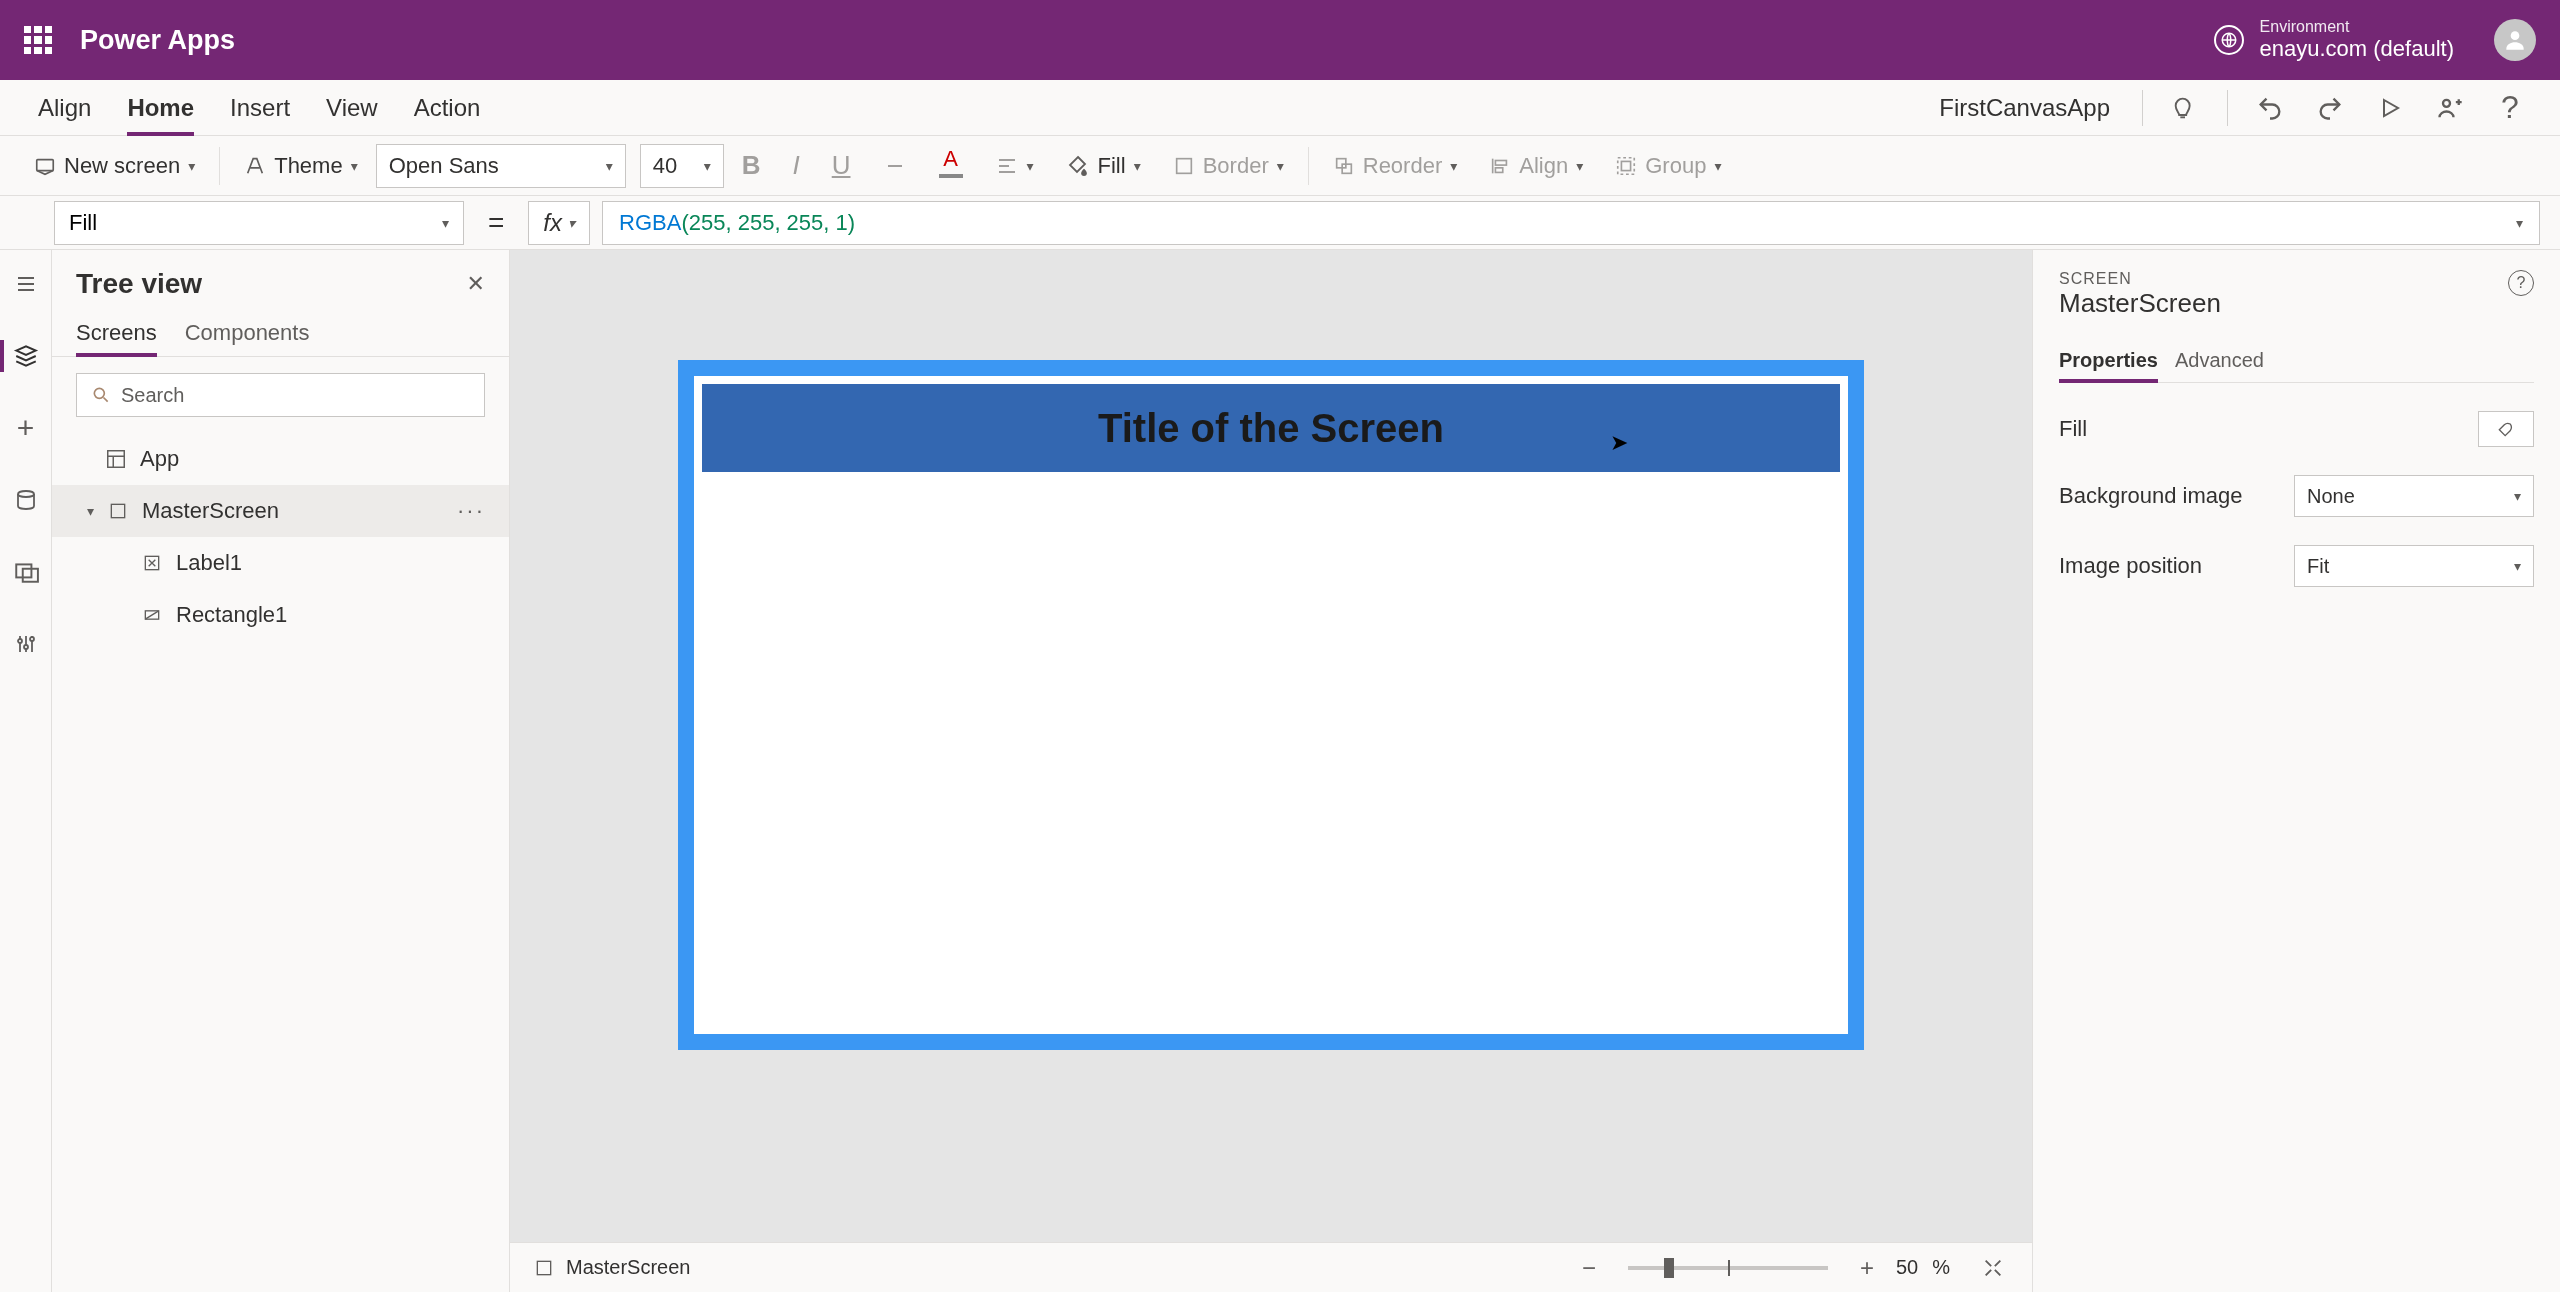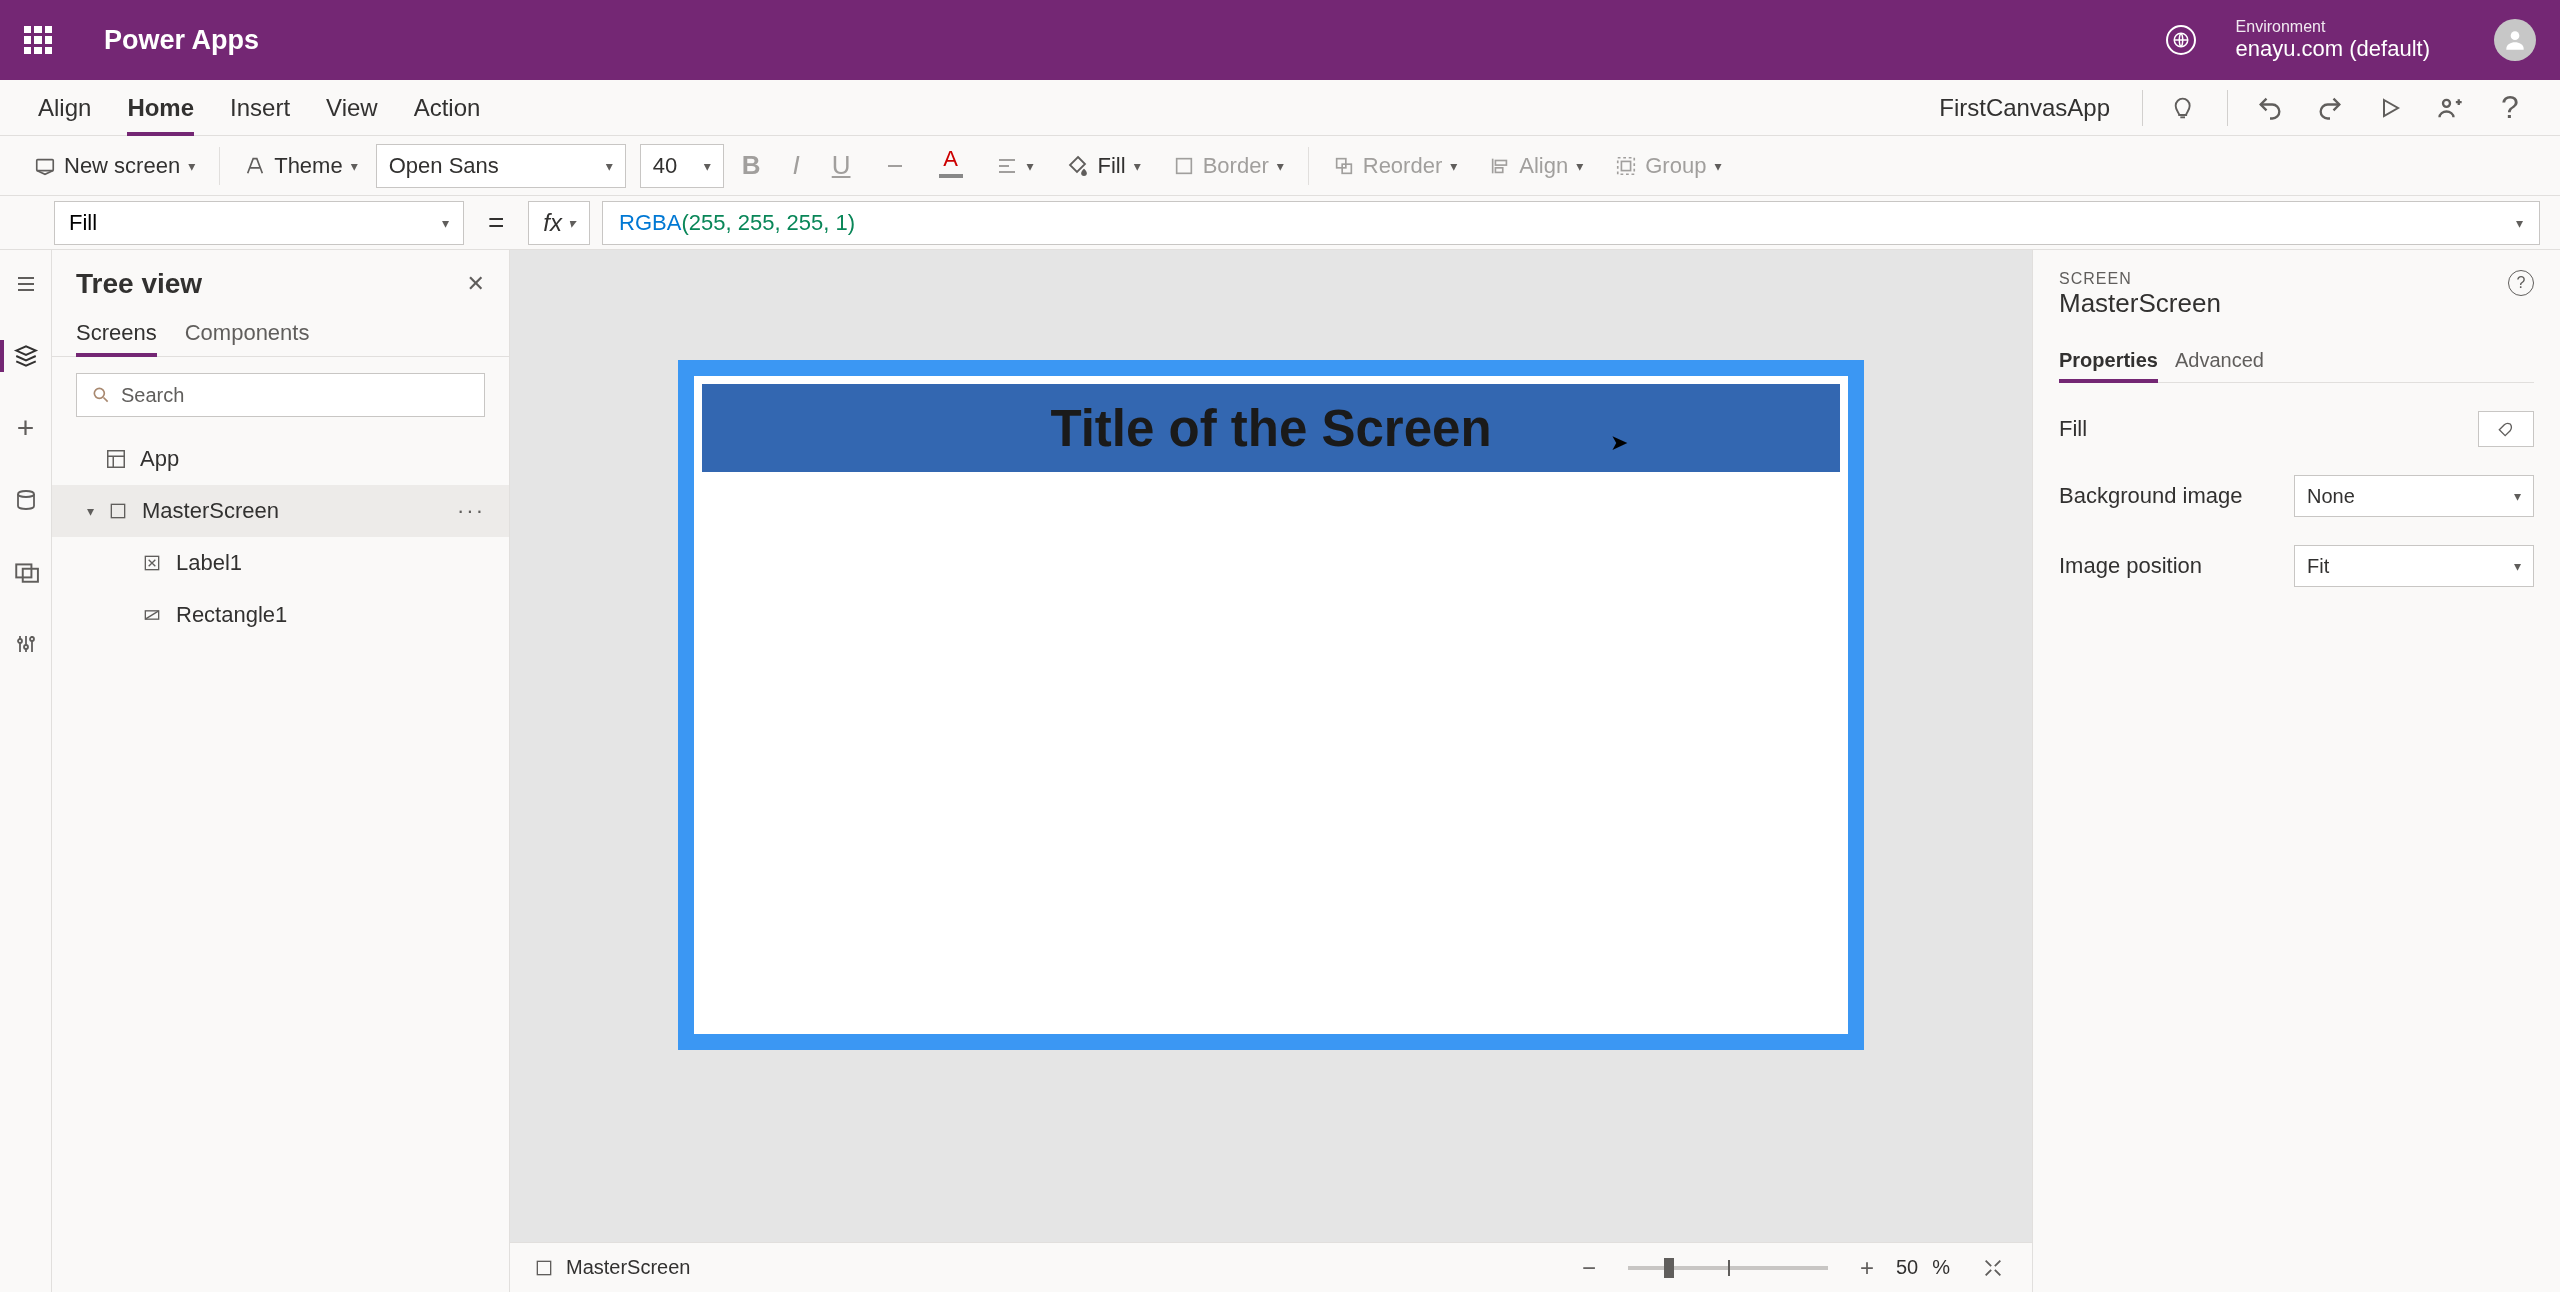--- a/index.html
+++ b/index.html
@@ -1,19 +1,19 @@
 <!DOCTYPE html>
 <html><head>
 <meta charset="utf-8">
 <style>
 * { box-sizing: border-box; margin: 0; padding: 0; font-family: "Segoe UI", Arial, sans-serif; }
 body { width: 2560px; height: 1292px; overflow: hidden; background: #f3f2f1; display: flex; flex-direction: column; }
 
 
-.top-header { background: #742774; height: 80px; display: flex; align-items: center; color: white; padding: 0 24px; gap: 24px; }
+.top-header { background: #742774; height: 80px; display: flex; align-items: center; color: white; padding: 0 24px; }
 .waffle { width: 28px; height: 28px; display: grid; grid-template-columns: repeat(3,1fr); grid-template-rows: repeat(3,1fr); gap: 3px; margin-right: 28px; cursor: pointer; }
 .waffle div { background: white; }
 .app-title { font-size: 27px; font-weight: 600; }
 .top-spacer { flex: 1; }
 .env-icon { width: 30px; height: 30px; border: 2px solid white; border-radius: 50%; margin-right: 16px; position: relative; display:flex; align-items:center; justify-content:center; font-size:16px; }
 .env-block { display: flex; flex-direction: column; margin-right: 40px; }
 .env-label { font-size: 16px; opacity: .9; }
 .env-name { font-size: 22px; }
 .avatar { width: 42px; height: 42px; background: #c7c7c7; border-radius: 50%; display:flex; align-items:center; justify-content:center; }
 .avatar svg { width:26px; height:26px; fill:#fff; }
@@ -73,21 +73,21 @@
 .tree-item .iconbox { width:24px; height:24px; display:flex; align-items:center; justify-content:center; color:#605e5c; }
 .tree-item .item-more { margin-left:auto; color:#605e5c; letter-spacing:2px; }
 .indent-1 { padding-left:52px; }
 .indent-2 { padding-left:88px; }
 
 
 .canvas-wrap { flex:1; display:flex; flex-direction:column; background:#e5e5e5; }
 .canvas-viewport { flex:1; display:flex; align-items:flex-start; justify-content:center; padding-top:110px; position:relative;}
 .canvas-screen { width:1186px; height:690px; background:white; border:16px solid #3b97f3; position:relative; }
 .title-bar-rect { position:absolute; top:8px; left:8px; right:8px; height:88px; background:#3367b1; display:flex; align-items:center; justify-content:center; }
-.title-text { font-size:51px; font-weight:700; color:#1a1a1a; }
+.title-text { font-size:40px; font-weight:700; color:#1a1a1a; }
 .cursor { position:absolute; top:54px; left:916px; font-size:22px; color:black; }
 
 
 .canvas-footer { height:50px; background:#faf9f8; border-top:1px solid #e1dfdd; display:flex; align-items:center; padding:0 24px; gap:14px; font-size:20px; color:#323130; }
 .cf-left { display:flex; align-items:center; gap:12px; }
 .cf-spacer { flex:1; }
 .zoom-btn { width:30px; height:30px; display:flex; align-items:center; justify-content:center; color:#605e5c; cursor:pointer; font-size:24px;}
 .zoom-track { width:200px; height:4px; background:#c8c6c4; position:relative; margin:0 10px; }
 .zoom-track .mid { position:absolute; left:50%; top:-6px; width:2px; height:16px; background:#605e5c; }
 .zoom-thumb { position:absolute; top:-8px; left:36px; width:10px; height:20px; background:#605e5c; }

